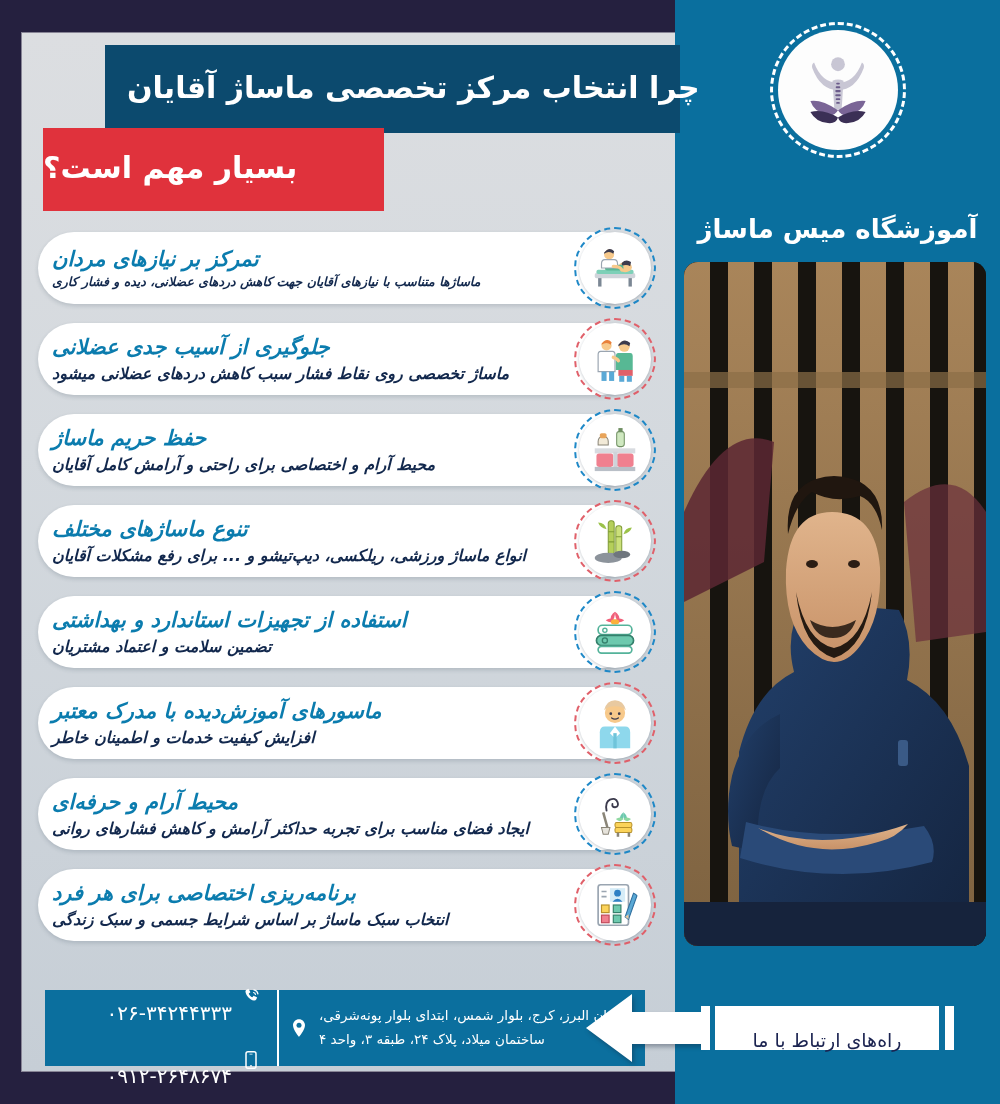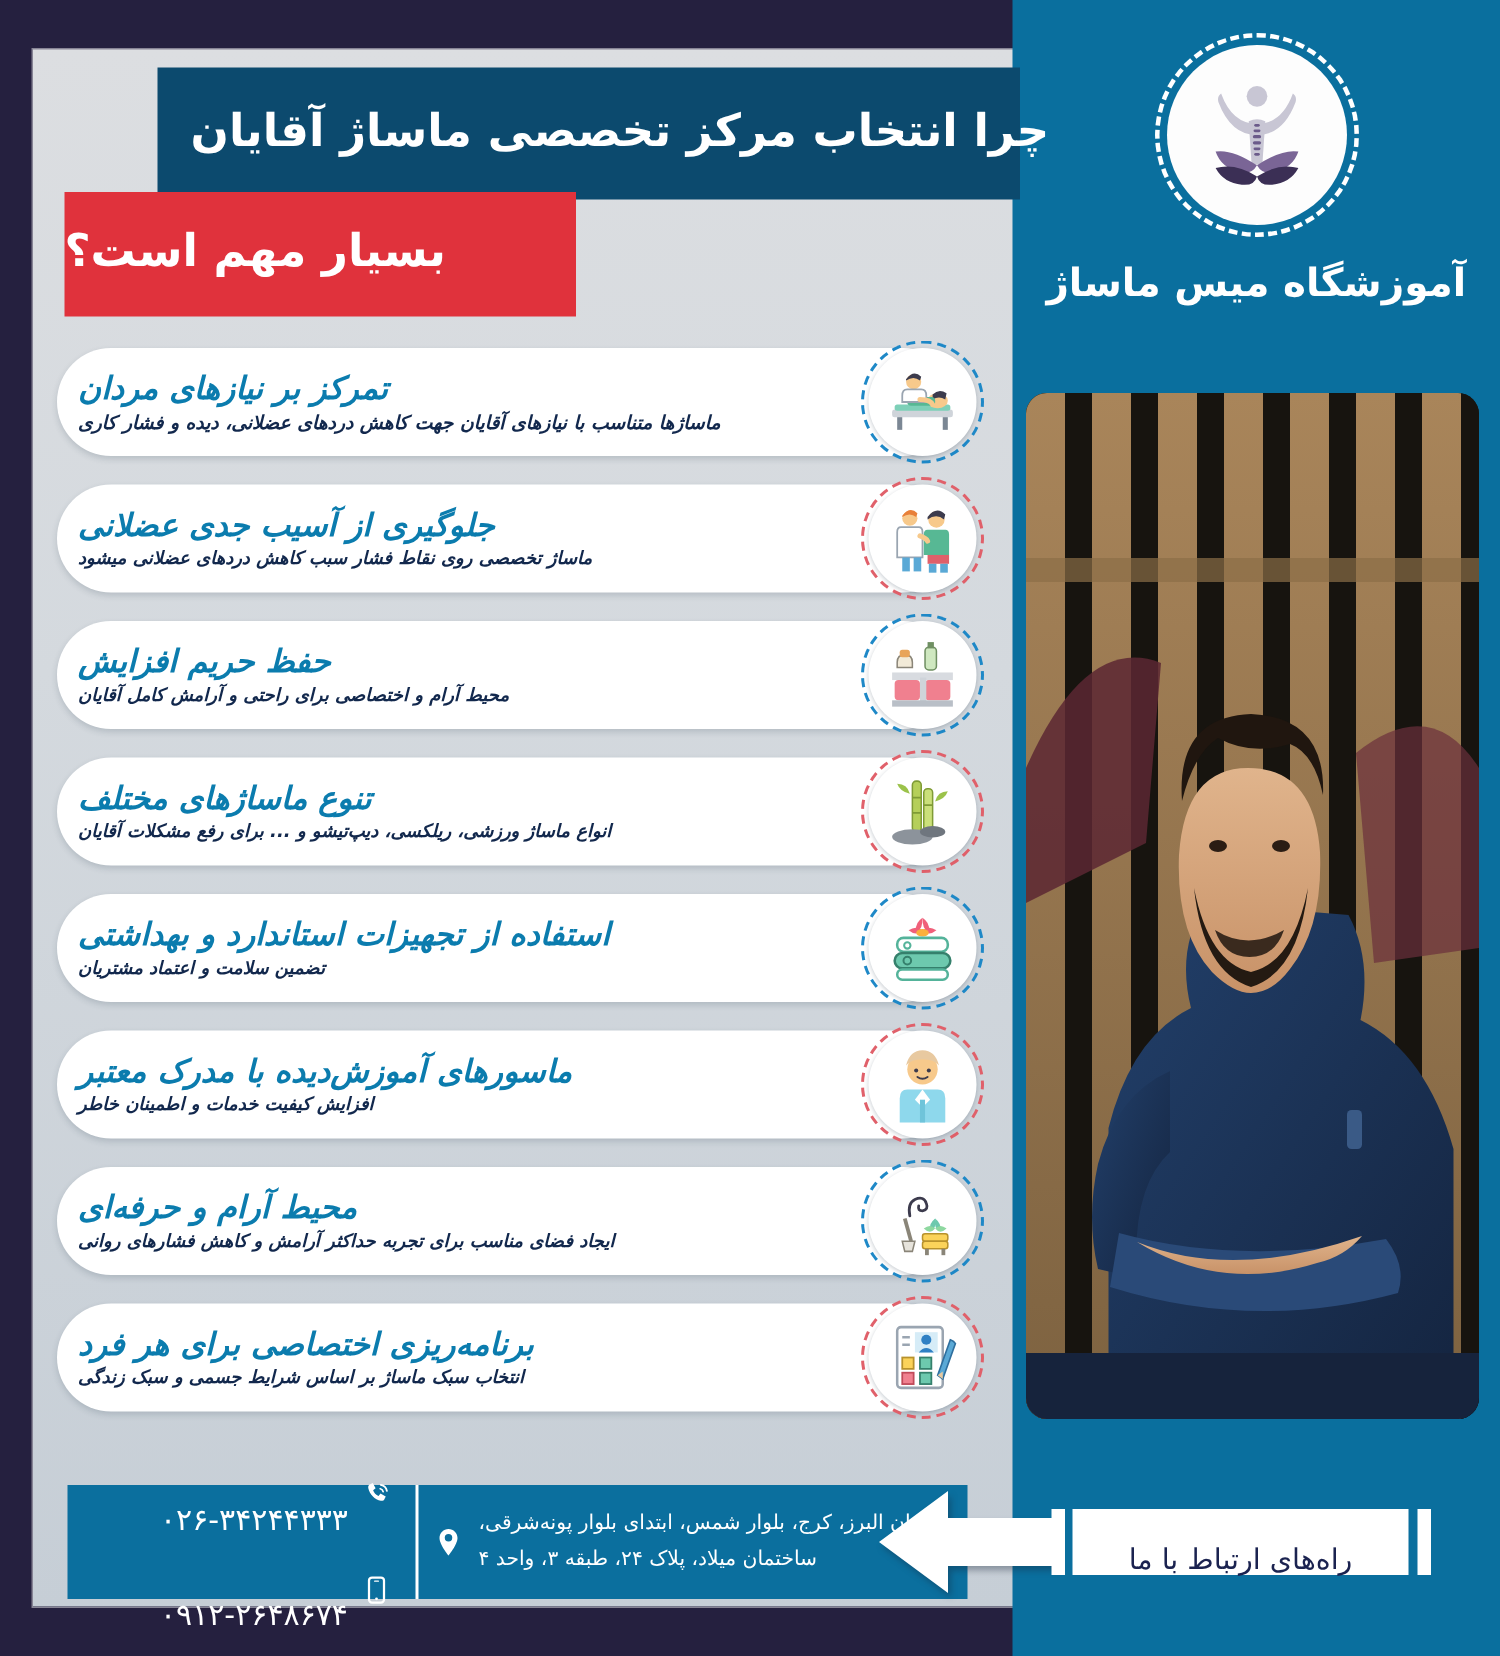--- a/index.html
+++ b/index.html
@@ -82,21 +82,21 @@
     height: 72px;
     display: flex; flex-direction: column;
     align-items: flex-end; justify-content: center;
     z-index: 3;
   }
   .feature .ftitle {
     color: #0b7cae; font-size: 21px; font-weight: 700;
     line-height: 1.35; white-space: nowrap;
   }
   .feature .fsub {
-    color: #12284d; font-size: 12px; font-weight: 700;
+    color: #12284d; font-size: 16px; font-weight: 700;
     line-height: 1.45; white-space: nowrap;
   }
 
   
   .badge {
     position: absolute;
     right: -8px; top: -5px;
     width: 82px; height: 82px;
     border-radius: 50%;
     z-index: 4;
@@ -179,21 +179,21 @@
     background: #fff; z-index: 6;
   }
   #cta-bar-left  { left: 701px; }
   #cta-bar-right { left: 945px; }
 
   
   #logo-block {
     position: absolute;
     left: 675px; top: 22px;
     width: 325px;
-    display: flex; flex-direction: column; align-items: center;
+    display: flex; flex-direction: column; align-items: center; gap: 40px;
   }
   #logo-circle {
     position: relative;
     width: 136px; height: 136px;
     border-radius: 50%;
     border: 3px dashed #fff;
     display: flex; align-items: center; justify-content: center;
   }
   #logo-inner {
     width: 120px; height: 120px; border-radius: 50%;
@@ -303,21 +303,21 @@
           <rect x="36" y="6" width="5" height="5" fill="#6f8f62"></rect>
           <rect x="8" y="30" width="48" height="6" fill="#d8dbe0"></rect>
           <rect x="10" y="36" width="20" height="16" rx="3" fill="#f0808f"></rect>
           <rect x="34" y="36" width="20" height="16" rx="3" fill="#f0808f"></rect>
           <rect x="30" y="34" width="5" height="20" fill="#cfd4da"></rect>
           <rect x="8" y="52" width="48" height="5" fill="#b9bfc7"></rect>
         </svg>
       </div>
     </div>
     <div class="txt">
-      <span class="ftitle">حفظ حریم افزایش</span>
+      <span class="ftitle">حفظ حریم ماساژ</span>
       <span class="fsub">محیط آرام و اختصاصی برای راحتی و آرامش کامل آقایان</span>
     </div>
   </div>
 
   <div class="feature">
     <div class="pill"></div>
     <div class="badge red">
       <div class="ring" style="border-color: rgb(224, 96, 106);"></div>
       <div class="disc">
         <svg viewBox="0 0 64 64">

